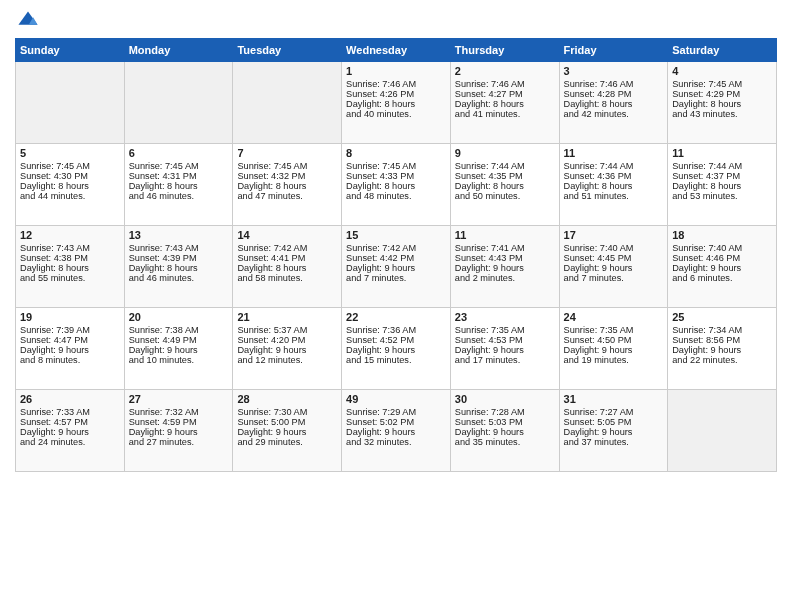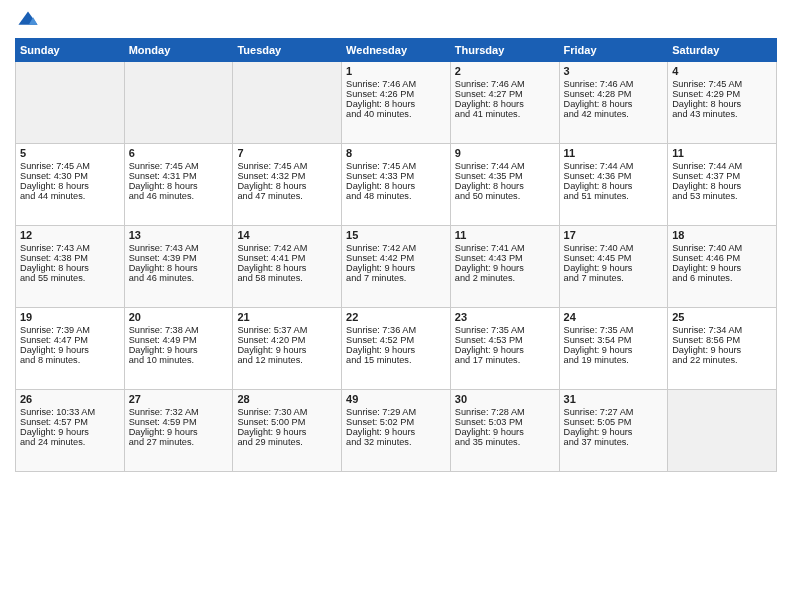--- a/index.html
+++ b/index.html
@@ -289,36 +289,36 @@
           <td>
             <span class="day-num">23</span>
             <div>Sunrise: 7:35 AM</div>
             <div>Sunset: 4:53 PM</div>
             <div>Daylight: 9 hours</div>
             <div>and 17 minutes.</div>
           </td>
           <td>
             <span class="day-num">24</span>
             <div>Sunrise: 7:35 AM</div>
-            <div>Sunset: 3:54 PM</div>
+            <div>Sunset: 4:50 PM</div>
             <div>Daylight: 9 hours</div>
             <div>and 19 minutes.</div>
           </td>
           <td>
             <span class="day-num">25</span>
             <div>Sunrise: 7:34 AM</div>
             <div>Sunset: 8:56 PM</div>
             <div>Daylight: 9 hours</div>
             <div>and 22 minutes.</div>
           </td>
         </tr>
         <tr>
           <td>
             <span class="day-num">26</span>
-            <div>Sunrise: 10:33 AM</div>
+            <div>Sunrise: 7:33 AM</div>
             <div>Sunset: 4:57 PM</div>
             <div>Daylight: 9 hours</div>
             <div>and 24 minutes.</div>
           </td>
           <td>
             <span class="day-num">27</span>
             <div>Sunrise: 7:32 AM</div>
             <div>Sunset: 4:59 PM</div>
             <div>Daylight: 9 hours</div>
             <div>and 27 minutes.</div>

